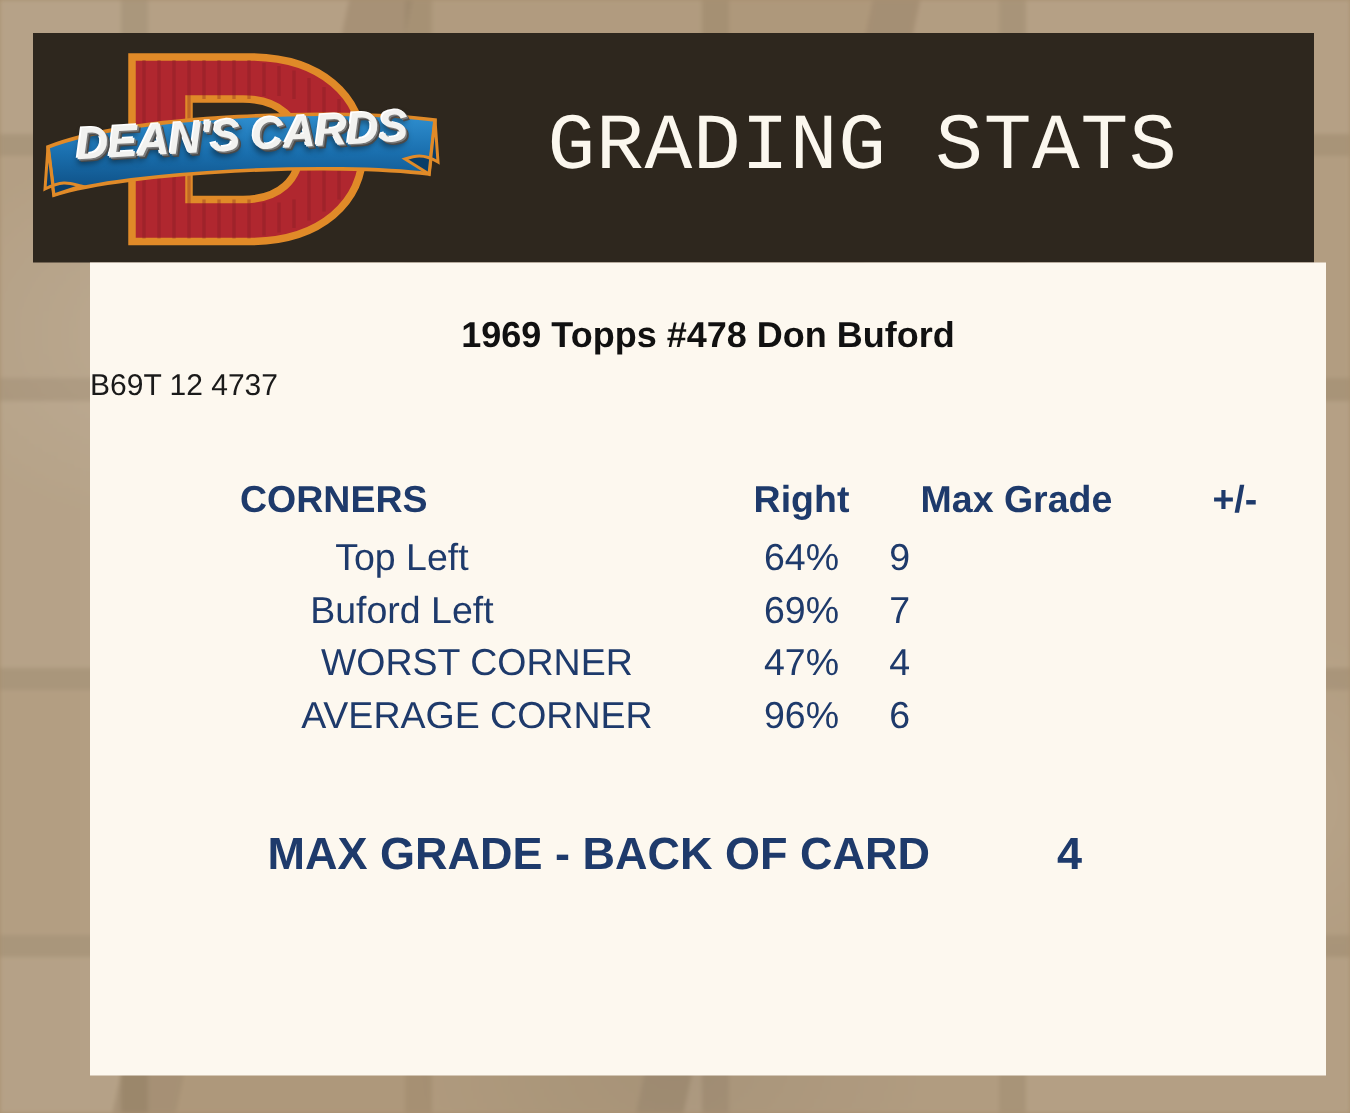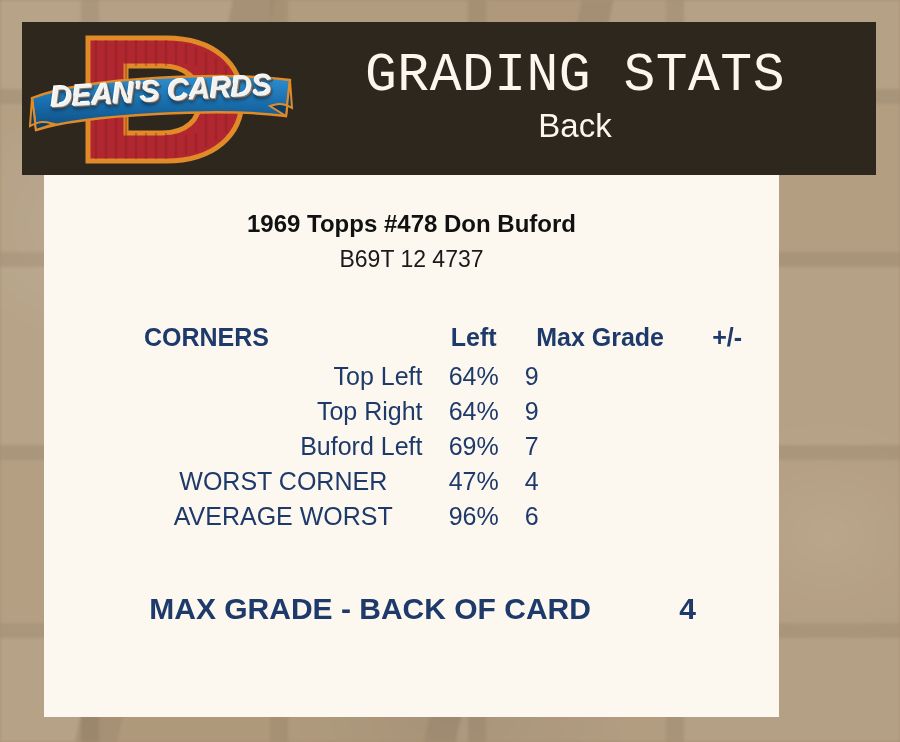--- a/index.html
+++ b/index.html
@@ -100,37 +100,37 @@
   }
   #header-subtitle {
     font-size: 33px;
     line-height: 1.35;
     font-weight: normal;
   }
 
   
   #panel {
     position: absolute;
-    left: 44px;
+    left: 60px;
     top: 175px;
-    width: 735px;
+    width: 824px;
     height: 542px;
     background: #fdf8ef;
   }
 
   #card-title {
     text-align: center;
     font-size: 24px;
     font-weight: bold;
     color: #111111;
     margin-top: 35px;
   }
   #card-sku {
-    text-align: center;
-    font-size: 23px;
+    text-align: left;
+    font-size: 20px;
     color: #1a1a1a;
     margin-top: 8px;
   }
 
   
   #stats-table {
     margin: 42px 0 0 0;
     width: 100%;
     border-collapse: collapse;
     color: #1e3a6b;
@@ -147,39 +147,39 @@
   .col-max     { width: 186px; }
   .col-pm      { width: 137px; text-align: center; }
 
   #stats-table thead th {
     font-weight: bold;
     font-size: 25px;
     line-height: 44px;
   }
   thead .col-label { padding-left: 0 !important; text-align: left; padding-left: 100px !important; }
 
-  tr.sub .col-label  { text-align: right; padding-left: 0 !important; }
+  tr.sub .col-label  { text-align: center; padding-left: 0 !important; }
   tr.total td        { font-weight: bold; }
   tr.total .col-label{ text-align: center; padding-left: 100px !important; }
   tr.total .col-max  { font-weight: normal; }
 
   
   #maxgrade-row {
     display: flex;
     align-items: center;
     margin-top: 58px;
     color: #1e3a6b;
     font-weight: bold;
     font-size: 30px;
   }
   #maxgrade-label {
     width: 560px;
     padding-left: 100px;
     box-sizing: border-box;
-    text-align: center;
+    text-align: right;
     white-space: nowrap;
   }
   #maxgrade-value {
     width: 186px;
     text-align: center;
   }
 </style>
 </head>
 <body>
 
@@ -210,65 +210,58 @@
       <path d="M4 26 C60 4 200 0 262 8 L258 44 C196 36 58 42 8 58 Z" fill="url(#ribGrad)" stroke="#e08a28" stroke-width="2.4"></path>
       <path d="M4 26 L2 54 C14 48 18 50 26 52 L8 58 Z" fill="#0a3d68" stroke="#e08a28" stroke-width="2"></path>
       <path d="M262 8 L264 36 C254 30 248 32 242 34 L258 44 Z" fill="#0a3d68" stroke="#e08a28" stroke-width="2"></path>
     </svg>
 
     <div id="logo-text">DEAN'S CARDS</div>
   </div>
 
   <div id="header-titles">
     <div id="header-title">GRADING STATS</div>
-    <div id="header-subtitle">Back</div>
   </div>
 </div>
 
 <div id="panel">
 
   <div id="card-title">1969 Topps #478 Don Buford</div>
   <div id="card-sku">B69T 12 4737</div>
 
   <table id="stats-table">
     <thead>
       <tr>
         <th class="col-label">CORNERS</th>
-        <th class="col-value">Left</th>
+        <th class="col-value">Right</th>
         <th class="col-max">Max Grade</th>
         <th class="col-pm">+/-</th>
       </tr>
     </thead>
     <tbody id="stats-body">
         <tr class="sub">
           <td class="col-label">Top Left</td>
           <td class="col-value">64%</td>
           <td class="col-max">9</td>
           <td class="col-pm"></td>
         </tr>
         <tr class="sub">
-          <td class="col-label">Top Right</td>
-          <td class="col-value">64%</td>
-          <td class="col-max">9</td>
-          <td class="col-pm"></td>
-        </tr>
-        <tr class="sub">
           <td class="col-label">Buford Left</td>
           <td class="col-value">69%</td>
           <td class="col-max">7</td>
           <td class="col-pm"></td>
         </tr>
         <tr class="total">
           <td class="col-label">WORST CORNER</td>
           <td class="col-value">47%</td>
           <td class="col-max">4</td>
           <td class="col-pm"></td>
         </tr>
         <tr class="total">
-          <td class="col-label">AVERAGE WORST</td>
+          <td class="col-label">AVERAGE CORNER</td>
           <td class="col-value">96%</td>
           <td class="col-max">6</td>
           <td class="col-pm"></td>
         </tr>
       </tbody>
   </table>
 
   <div id="maxgrade-row">
     <div id="maxgrade-label">MAX GRADE - BACK OF CARD</div>
     <div id="maxgrade-value">4</div>

